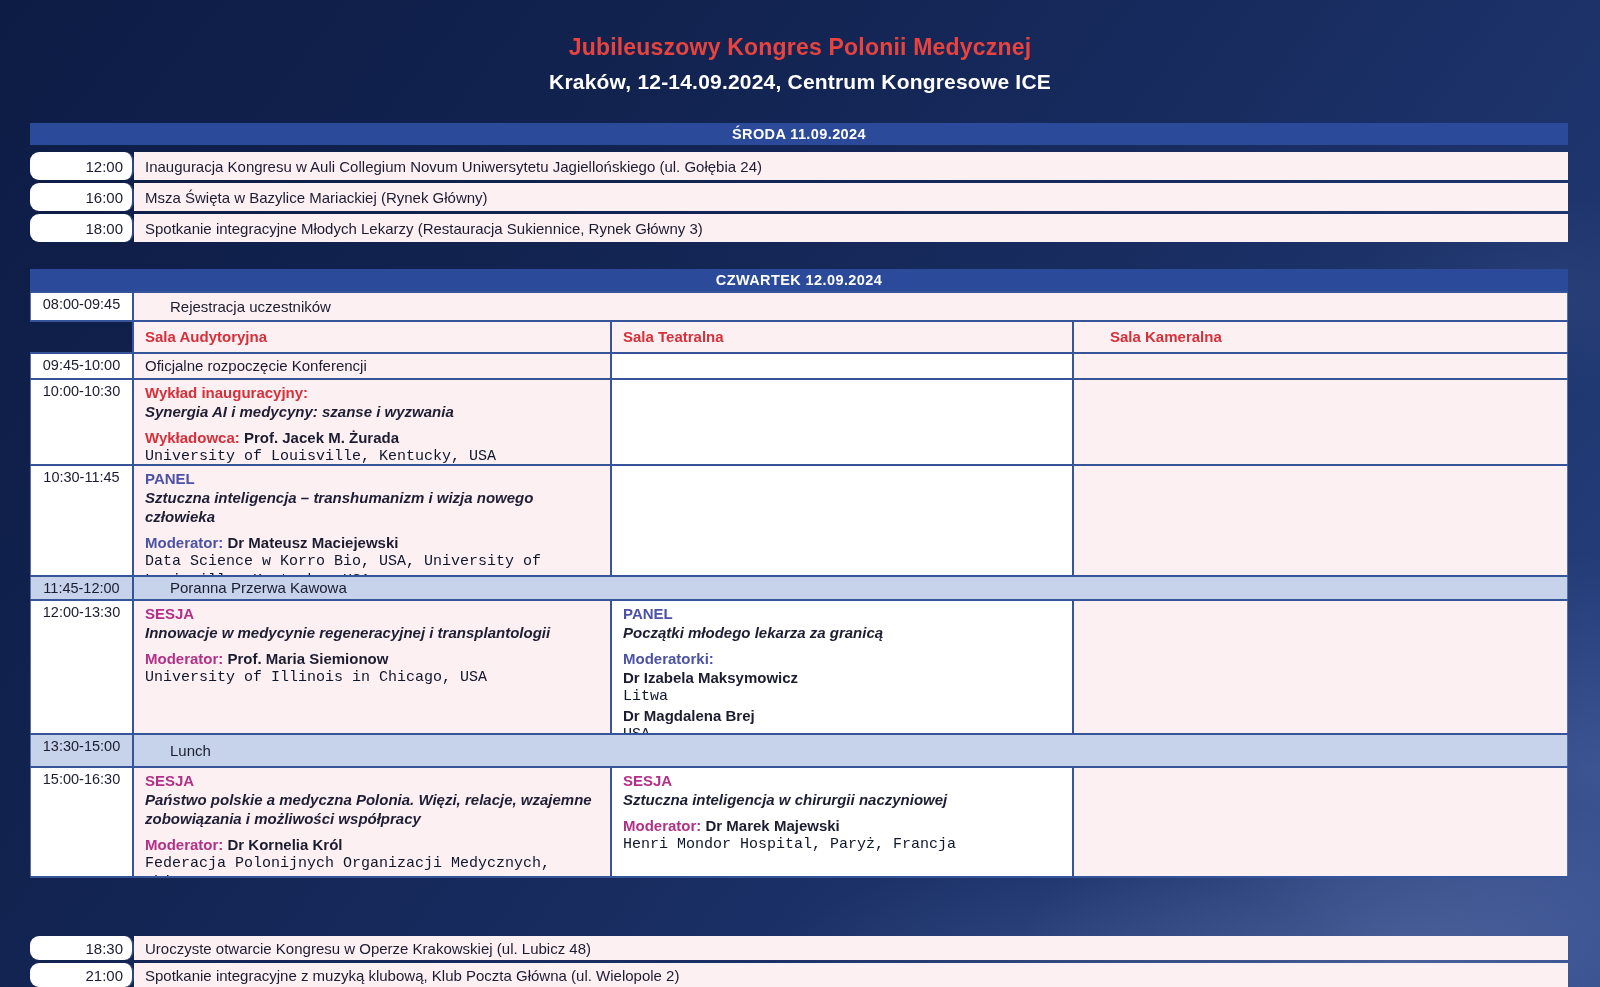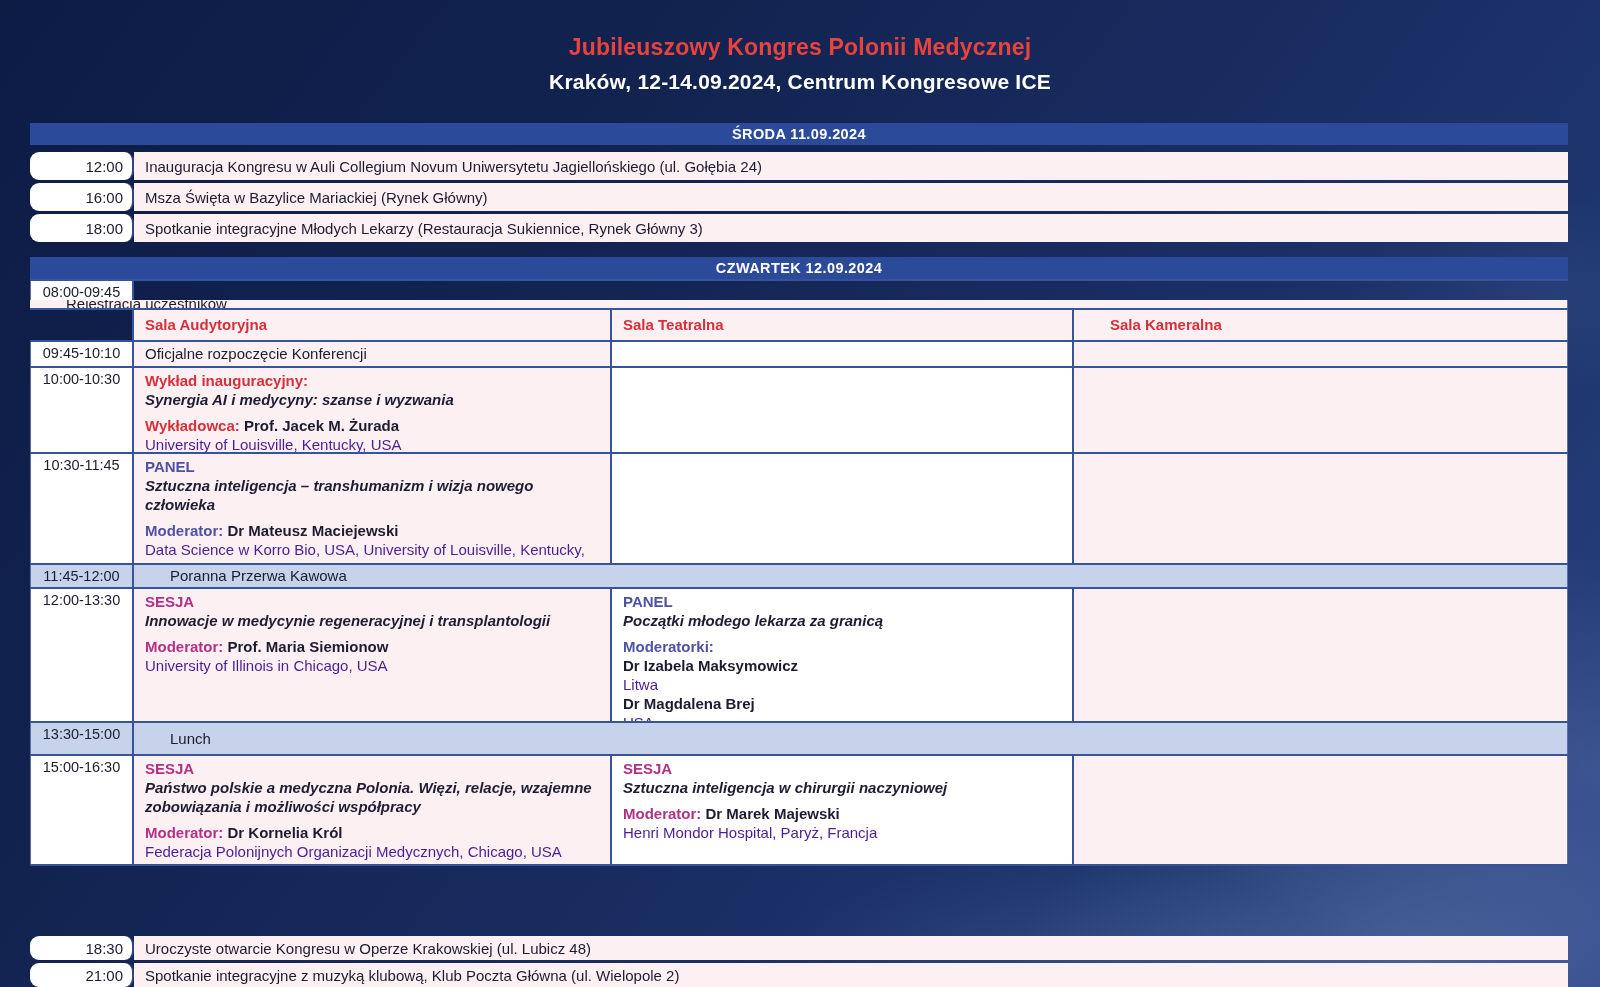--- a/index.html
+++ b/index.html
@@ -45,21 +45,21 @@
   .thu-row{ display:flex; border-top:2px solid #35549a; align-items:stretch; }
   .thu-row .cell{ border-right:2px solid #35549a; overflow:hidden; }
   .thu-row .cell:last-child{ border-right:1px solid #5a6fa8;padding-left:36px; }
   .col-time{ width:104px; flex:none; background:#fff; font-size:14.5px;
              display:flex; justify-content:center; padding-top:3px; color:#1c1c30; border-left:1px solid #5a6fa8;}
   .col-aud{ width:478px; flex:none; background:var(--cell-pink,#fdf0f3); }
   .col-teat{ width:462px; flex:none; background:#ffffff; }
   .col-kam{ flex:1; background:var(--cell-pink,#fdf0f3); }
   .col-span{ flex:1; background:var(--cell-pink,#fdf0f3); }
 
-  .r-registration{ height:29px;flex-direction:column; }
+  .r-registration{ height:29px; }
   .r-rooms{ height:32px; }
   .r-opening{ height:26px; }
   .r-lecture{ height:86px; }
   .r-panel{ height:111px; }
   .r-break{ height:24px; }
   .r-midday{ height:134px; }
   .r-lunch{ height:33px; }
   .r-afternoon{ height:110px; }
 
   .r-rooms .col-time{ background:transparent; border-left:none; }
@@ -68,25 +68,25 @@
   .pad{ padding:3px 12px 4px 11px; font-size:15px; line-height:19px; }
   .vcenter{ display:flex; align-items:center; }
   .room-h{ font-weight:700; color:var(--accent-red,#d6303a); font-size:15px; }
 
   .lbl-red{ color:var(--accent-red,#d6303a); font-weight:700; }
   .lbl-indigo{ color:var(--indigo,#4c52a4); font-weight:700; }
   .lbl-magenta{ color:var(--magenta,#b23187); font-weight:700; }
   .sess-title{ font-weight:700; font-style:italic; color:#1d1d33; }
   .mod-block{ margin-top:7px; }
   .name{ font-weight:700; }
-  .plain{ color:#4c1d95; }
+  .plain{ color:#0f172a;font-family:Liberation Mono, monospace; }
 
   
   #wed{ top:123px; }
-  #thu{ top:257px; }
+  #thu{ top:269px; }
   #eve{ top:936px; }
   #eve .simple-row{ height:24px; }
   #eve .simple-row.first{ margin-top:0; }
 </style>
 </head>
 <body>
 
 <div class="page">
 
   <div class="titles">
@@ -130,21 +130,21 @@
         </div>
         <div class="cell col-teat vcenter pad" style="background:var(--cell-pink,#fdf0f3)">
           <span class="room-h">Sala Teatralna</span>
         </div>
         <div class="cell col-kam vcenter pad">
           <span class="room-h">Sala Kameralna</span>
         </div>
       </div>
 
       <div class="thu-row r-opening">
-        <div class="cell col-time">09:45-10:10</div>
+        <div class="cell col-time">09:45-10:00</div>
         <div class="cell col-aud vcenter pad">Oficjalne rozpoczęcie Konferencji</div>
         <div class="cell col-teat"></div>
         <div class="cell col-kam"></div>
       </div>
 
       <div class="thu-row r-lecture">
         <div class="cell col-time">10:00-10:30</div>
         <div class="cell col-aud pad">
           <div class="lbl-red">Wykład inauguracyjny:</div>
           <div class="sess-title">Synergia AI i medycyny: szanse i wyzwania</div>

